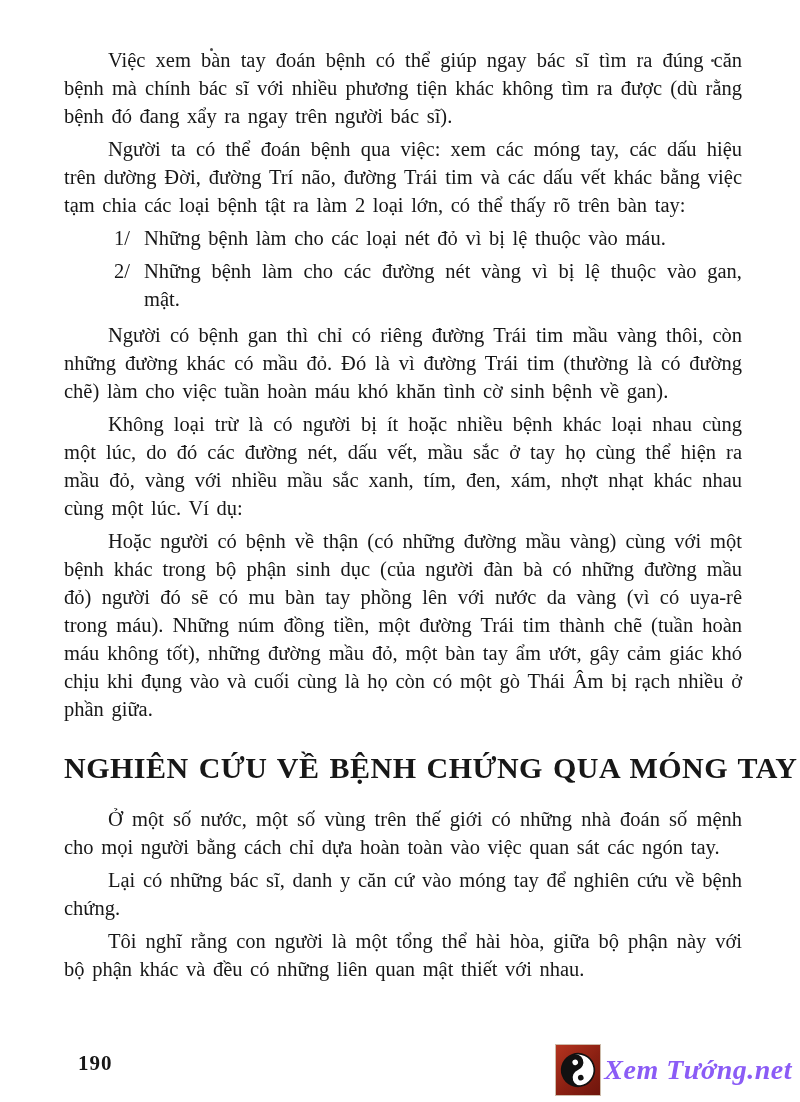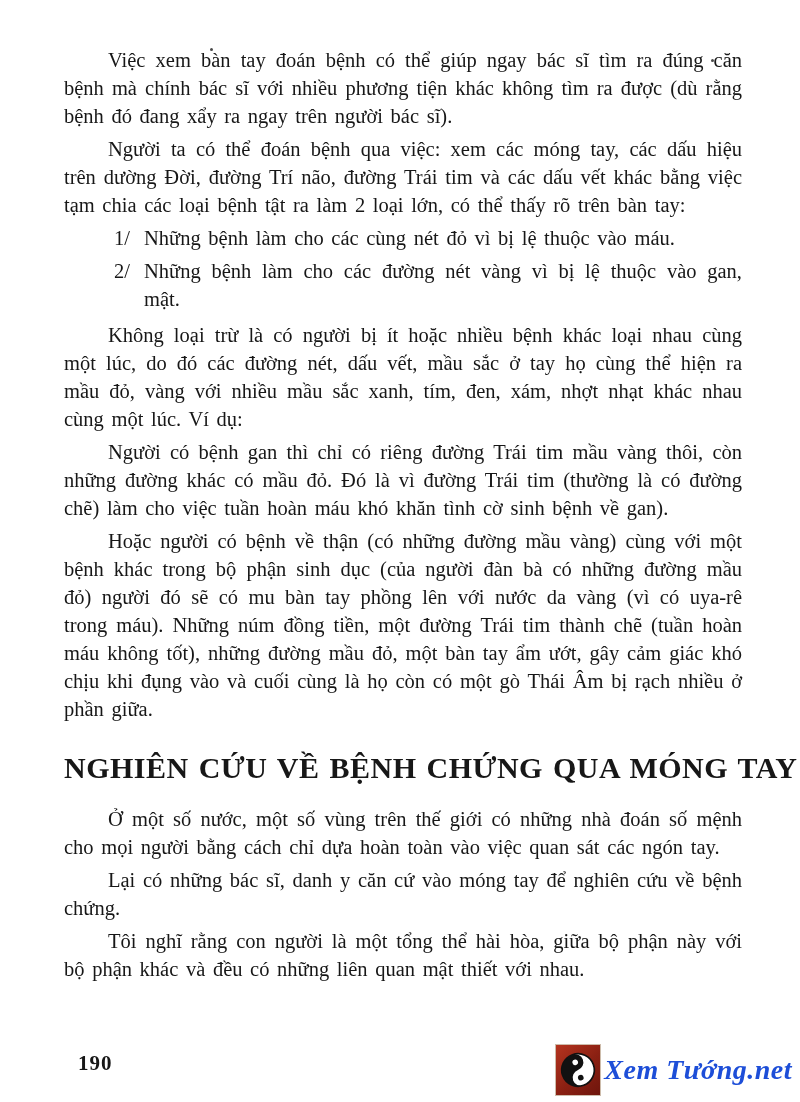--- a/index.html
+++ b/index.html
@@ -69,21 +69,21 @@
     height: 52px;
     background: linear-gradient(135deg, #b5341f 0%, #8a2012 55%, #6e150c 100%);
     border: 1px solid #cdbcab;
     box-sizing: border-box;
     display: flex;
     align-items: center;
     justify-content: center;
   }
   .logo-box svg { transform: rotate(-20deg); }
   .logo-text {
-    color: #1d4ed8;
+    color: #8b5cf6;
     font-family: "Liberation Serif", serif;
     font-style: italic;
     font-weight: bold;
     font-size: 28px;
     letter-spacing: 0.5px;
     padding-right: 4px;
   }
   .speck {
     position: absolute;
     background: #4a4a4a;
@@ -101,30 +101,30 @@
   <span class="speck" style="left:711px; top:59px;"></span>
 
   <div class="content">
 
     <p class="para">Việc xem bàn tay đoán bệnh có thể giúp ngay bác sĩ tìm ra đúng căn bệnh mà chính bác sĩ với nhiều phương tiện khác không tìm ra được (dù rằng bệnh đó đang xẩy ra ngay trên người bác sĩ).</p>
     <p class="para">Người ta có thể đoán bệnh qua việc: xem các móng tay, các dấu hiệu trên dường Đời, đường Trí não, đường Trái tim và các dấu vết khác bằng việc tạm chia các loại bệnh tật ra làm 2 loại lớn, có thể thấy rõ trên bàn tay:</p>
 
     <div class="list">
       <div class="list-item">
         <span class="marker">1/</span>
-        <span>Những bệnh làm cho các cùng nét đỏ vì bị lệ thuộc vào máu.</span>
+        <span>Những bệnh làm cho các loại nét đỏ vì bị lệ thuộc vào máu.</span>
       </div>
       <div class="list-item">
         <span class="marker">2/</span>
         <span>Những bệnh làm cho các đường nét vàng vì bị lệ thuộc vào gan, mật.</span>
       </div>
     </div>
 
+    <p class="para">Người có bệnh gan thì chỉ có riêng đường Trái tim mầu vàng thôi, còn những đường khác có mầu đỏ. Đó là vì đường Trái tim (thường là có đường chẽ) làm cho việc tuần hoàn máu khó khăn tình cờ sinh bệnh về gan).</p>
     <p class="para">Không loại trừ là có người bị ít hoặc nhiều bệnh khác loại nhau cùng một lúc, do đó các đường nét, dấu vết, mầu sắc ở tay họ cùng thể hiện ra mầu đỏ, vàng với nhiều mầu sắc xanh, tím, đen, xám, nhợt nhạt khác nhau cùng một lúc. Ví dụ:</p>
-    <p class="para">Người có bệnh gan thì chỉ có riêng đường Trái tim mầu vàng thôi, còn những đường khác có mầu đỏ. Đó là vì đường Trái tim (thường là có đường chẽ) làm cho việc tuần hoàn máu khó khăn tình cờ sinh bệnh về gan).</p>
     <p class="para">Hoặc người có bệnh về thận (có những đường mầu vàng) cùng với một bệnh khác trong bộ phận sinh dục (của người đàn bà có những đường mầu đỏ) người đó sẽ có mu bàn tay phồng lên với nước da vàng (vì có uya-rê trong máu). Những núm đồng tiền, một đường Trái tim thành chẽ (tuần hoàn máu không tốt), những đường mầu đỏ, một bàn tay ẩm ướt, gây cảm giác khó chịu khi đụng vào và cuối cùng là họ còn có một gò Thái Âm bị rạch nhiều ở phần giữa.</p>
 
     <h2 class="heading">NGHIÊN CỨU VỀ BỆNH CHỨNG QUA MÓNG TAY</h2>
 
     <p class="para">Ở một số nước, một số vùng trên thế giới có những nhà đoán số mệnh cho mọi người bằng cách chỉ dựa hoàn toàn vào việc quan sát các ngón tay.</p>
     <p class="para">Lại có những bác sĩ, danh y căn cứ vào móng tay để nghiên cứu về bệnh chứng.</p>
     <p class="para">Tôi nghĩ rằng con người là một tổng thể hài hòa, giữa bộ phận này với bộ phận khác và đều có những liên quan mật thiết với nhau.</p>
 
   </div>
 

